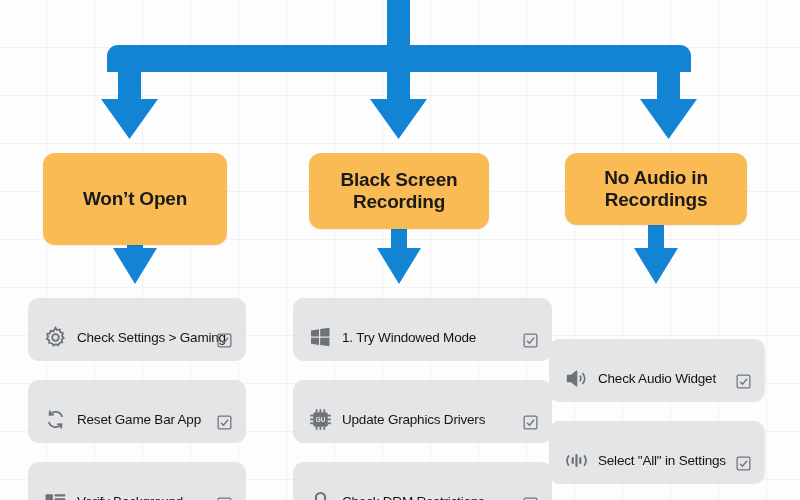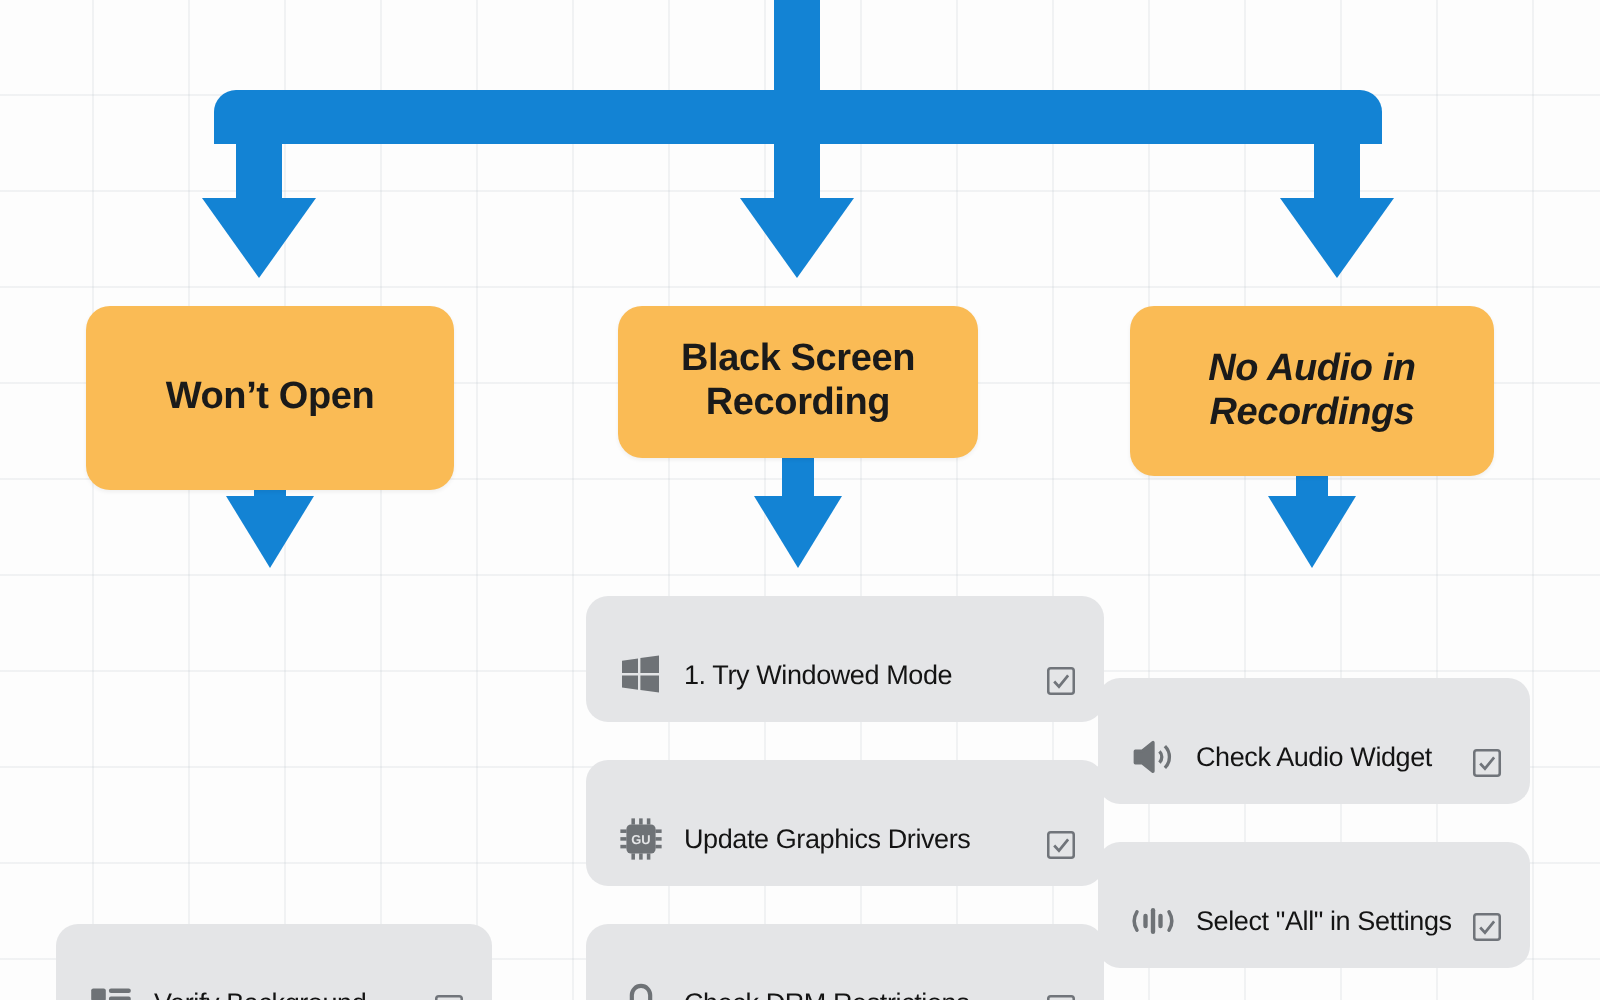--- a/index.html
+++ b/index.html
@@ -50,21 +50,21 @@
     font-weight: bold;
     font-size: 19px;
     line-height: 1.15;
     letter-spacing: -0.2px;
     box-shadow: 0 1px 2px rgba(0,0,0,0.06);
     padding: 0 8px;
     box-sizing: border-box;
   }
   #cat-0 { left: 43px;  top: 153px; width: 184px; height: 92px; }
   #cat-1 { left: 309px; top: 153px; width: 180px; height: 76px; }
-  #cat-2 { left: 565px; top: 153px; width: 182px; height: 85px; font-style: italic; }
+  #cat-2 { left: 565px; top: 153px; width: 182px; height: 72px; }
 
   
   .card {
     position: absolute;
     background: #E4E5E7;
     border-radius: 11px;
     box-sizing: border-box;
     overflow: hidden;
   }
   .card-row {
@@ -143,21 +143,57 @@
   <div class="cat-box" id="cat-0">
     <span><span>Won’t Open</span></span>
   </div>
   <div class="cat-box" id="cat-1">
     <span><span>Black Screen</span><br><span>Recording</span></span>
   </div>
   <div class="cat-box" id="cat-2">
     <span><span>No Audio in</span><br><span>Recordings</span></span>
   </div>
 
-
+  <div class="card col-0 row-0">
+    <div class="card-row">
+      <span class="card-icon">
+        <svg width="25" height="25" viewBox="0 0 24 24" fill="none" stroke="currentColor" stroke-width="1.7">
+          <circle cx="12" cy="12" r="3.2"></circle>
+          <path d="M12 2.6l1.5 2.2 2.6-.5.6 2.6 2.5 1-1 2.4 1.7 2-2 1.8.5 2.6-2.6.5-1.1 2.4-2.4-1.1-2.3 1.3-1.4-2.3-2.6-.2-.1-2.6-2.3-1.3 1.3-2.3-.9-2.5 2.6-.6.8-2.5 2.5.7z"></path>
+        </svg>
+      </span>
+      <span class="card-label">Check Settings &gt; Gaming</span>
+    </div>
+    <span class="card-check">
+      <svg width="17" height="17" viewBox="0 0 20 20" fill="none" stroke="currentColor" stroke-width="1.5">
+        <rect x="2.5" y="2.5" width="15" height="15" rx="1.5"></rect>
+        <path d="M6 10.3l2.8 3 5.4-6.6" stroke-width="1.6"></path>
+      </svg>
+    </span>
+  </div>
+
+  <div class="card col-0 row-1">
+    <div class="card-row">
+      <span class="card-icon">
+        <svg width="25" height="25" viewBox="0 0 24 24" fill="none" stroke="currentColor" stroke-width="1.7">
+          <path d="M18.5 9.5a7 7 0 0 0-12-2.4"></path>
+          <path d="M5.5 14.5a7 7 0 0 0 12 2.4"></path>
+          <polyline points="6.6,3.3 6.3,7.6 10.6,7.3"></polyline>
+          <polyline points="17.4,20.7 17.7,16.4 13.4,16.7"></polyline>
+        </svg>
+      </span>
+      <span class="card-label">Reset Game Bar App</span>
+    </div>
+    <span class="card-check">
+      <svg width="17" height="17" viewBox="0 0 20 20" fill="none" stroke="currentColor" stroke-width="1.5">
+        <rect x="2.5" y="2.5" width="15" height="15" rx="1.5"></rect>
+        <path d="M6 10.3l2.8 3 5.4-6.6" stroke-width="1.6"></path>
+      </svg>
+    </span>
+  </div>
 
   <div class="card col-0 row-2">
     <div class="card-row">
       <span class="card-icon">
         <svg width="25" height="25" viewBox="0 0 24 24" fill="currentColor">
           <rect x="2.5" y="5" width="7" height="6" rx="1"></rect>
           <rect x="11" y="5" width="10.5" height="2.2" rx="1"></rect>
           <rect x="11" y="8.9" width="10.5" height="2.2" rx="1"></rect>
           <rect x="2.5" y="13" width="7" height="6" rx="1"></rect>
           <rect x="11" y="13" width="10.5" height="2.2" rx="1"></rect>

